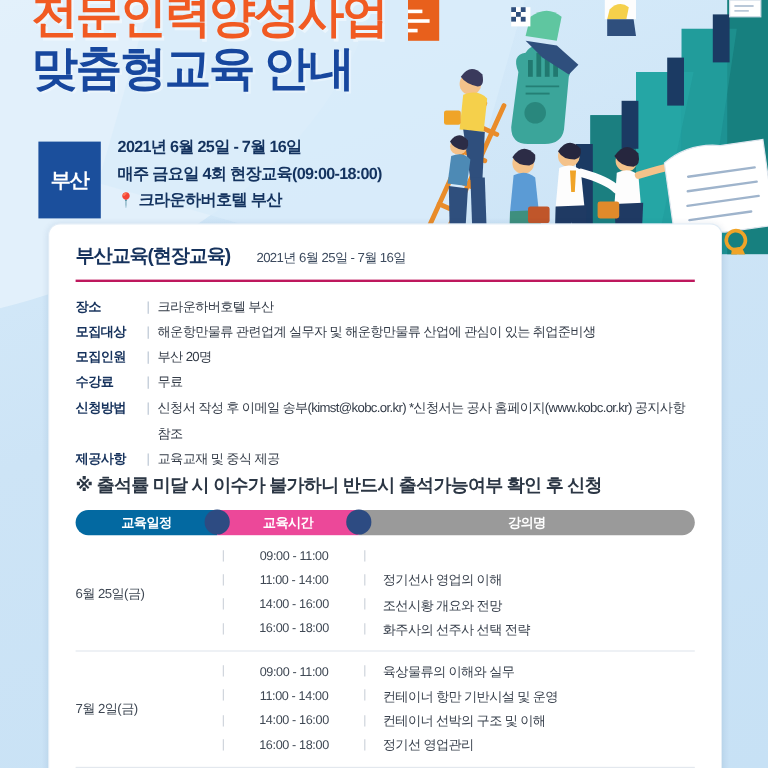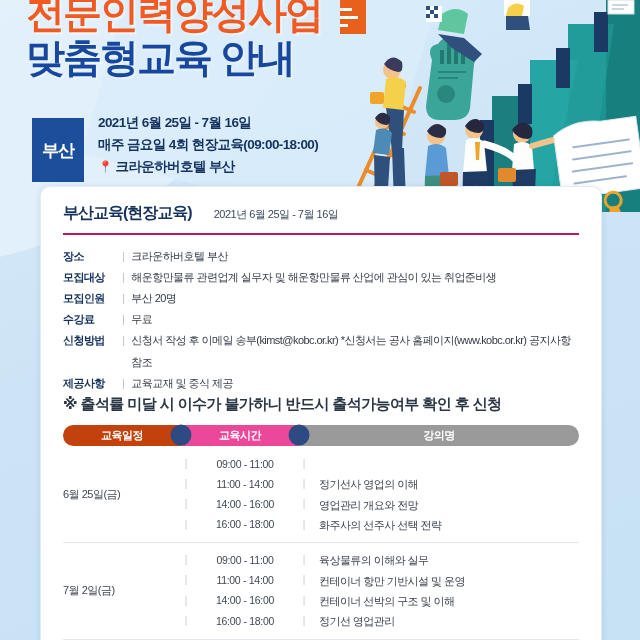--- a/index.html
+++ b/index.html
@@ -137,21 +137,21 @@
     display: flex;
     border-radius: 11px;
     overflow: visible;
   }
   .th {
     display: flex; align-items: center; justify-content: center;
     font-size: 11px; font-weight: 700; color: #fff;
     letter-spacing: -.5px;
     position: relative;
   }
-  .th-1 { width: 118px; background: #c2410c; border-radius: 11px 0 0 11px; }
+  .th-1 { width: 118px; background: #0369a1; border-radius: 11px 0 0 11px; }
   .th-2 { width: 118px; background: #ec4899; }
   .th-3 { flex: 1; background: #9a9a9a; border-radius: 0 11px 11px 0; }
   .th-dot {
     position: absolute; top: 50%; transform: translate(-50%,-50%);
     width: 21px; height: 21px; border-radius: 50%;
     background: #2d4b82;
     z-index: 2;
   }
   .dot-a { left: 118px; }
   .dot-b { left: 236px; }
@@ -403,21 +403,21 @@
               <div class="s-line">
                 <span class="s-bar">|</span>
                 <span class="s-time">11:00 - 14:00</span>
                 <span class="s-bar">|</span>
                 <span class="s-title">정기선사 영업의 이해</span>
               </div>
               <div class="s-line">
                 <span class="s-bar">|</span>
                 <span class="s-time">14:00 - 16:00</span>
                 <span class="s-bar">|</span>
-                <span class="s-title">영업관리 개요와 전망</span>
+                <span class="s-title">조선시황 개요와 전망</span>
               </div>
               <div class="s-line">
                 <span class="s-bar">|</span>
                 <span class="s-time">16:00 - 18:00</span>
                 <span class="s-bar">|</span>
                 <span class="s-title">화주사의 선주사 선택 전략</span>
               </div>
             </div>
           </div>
           <div class="sgroup">

